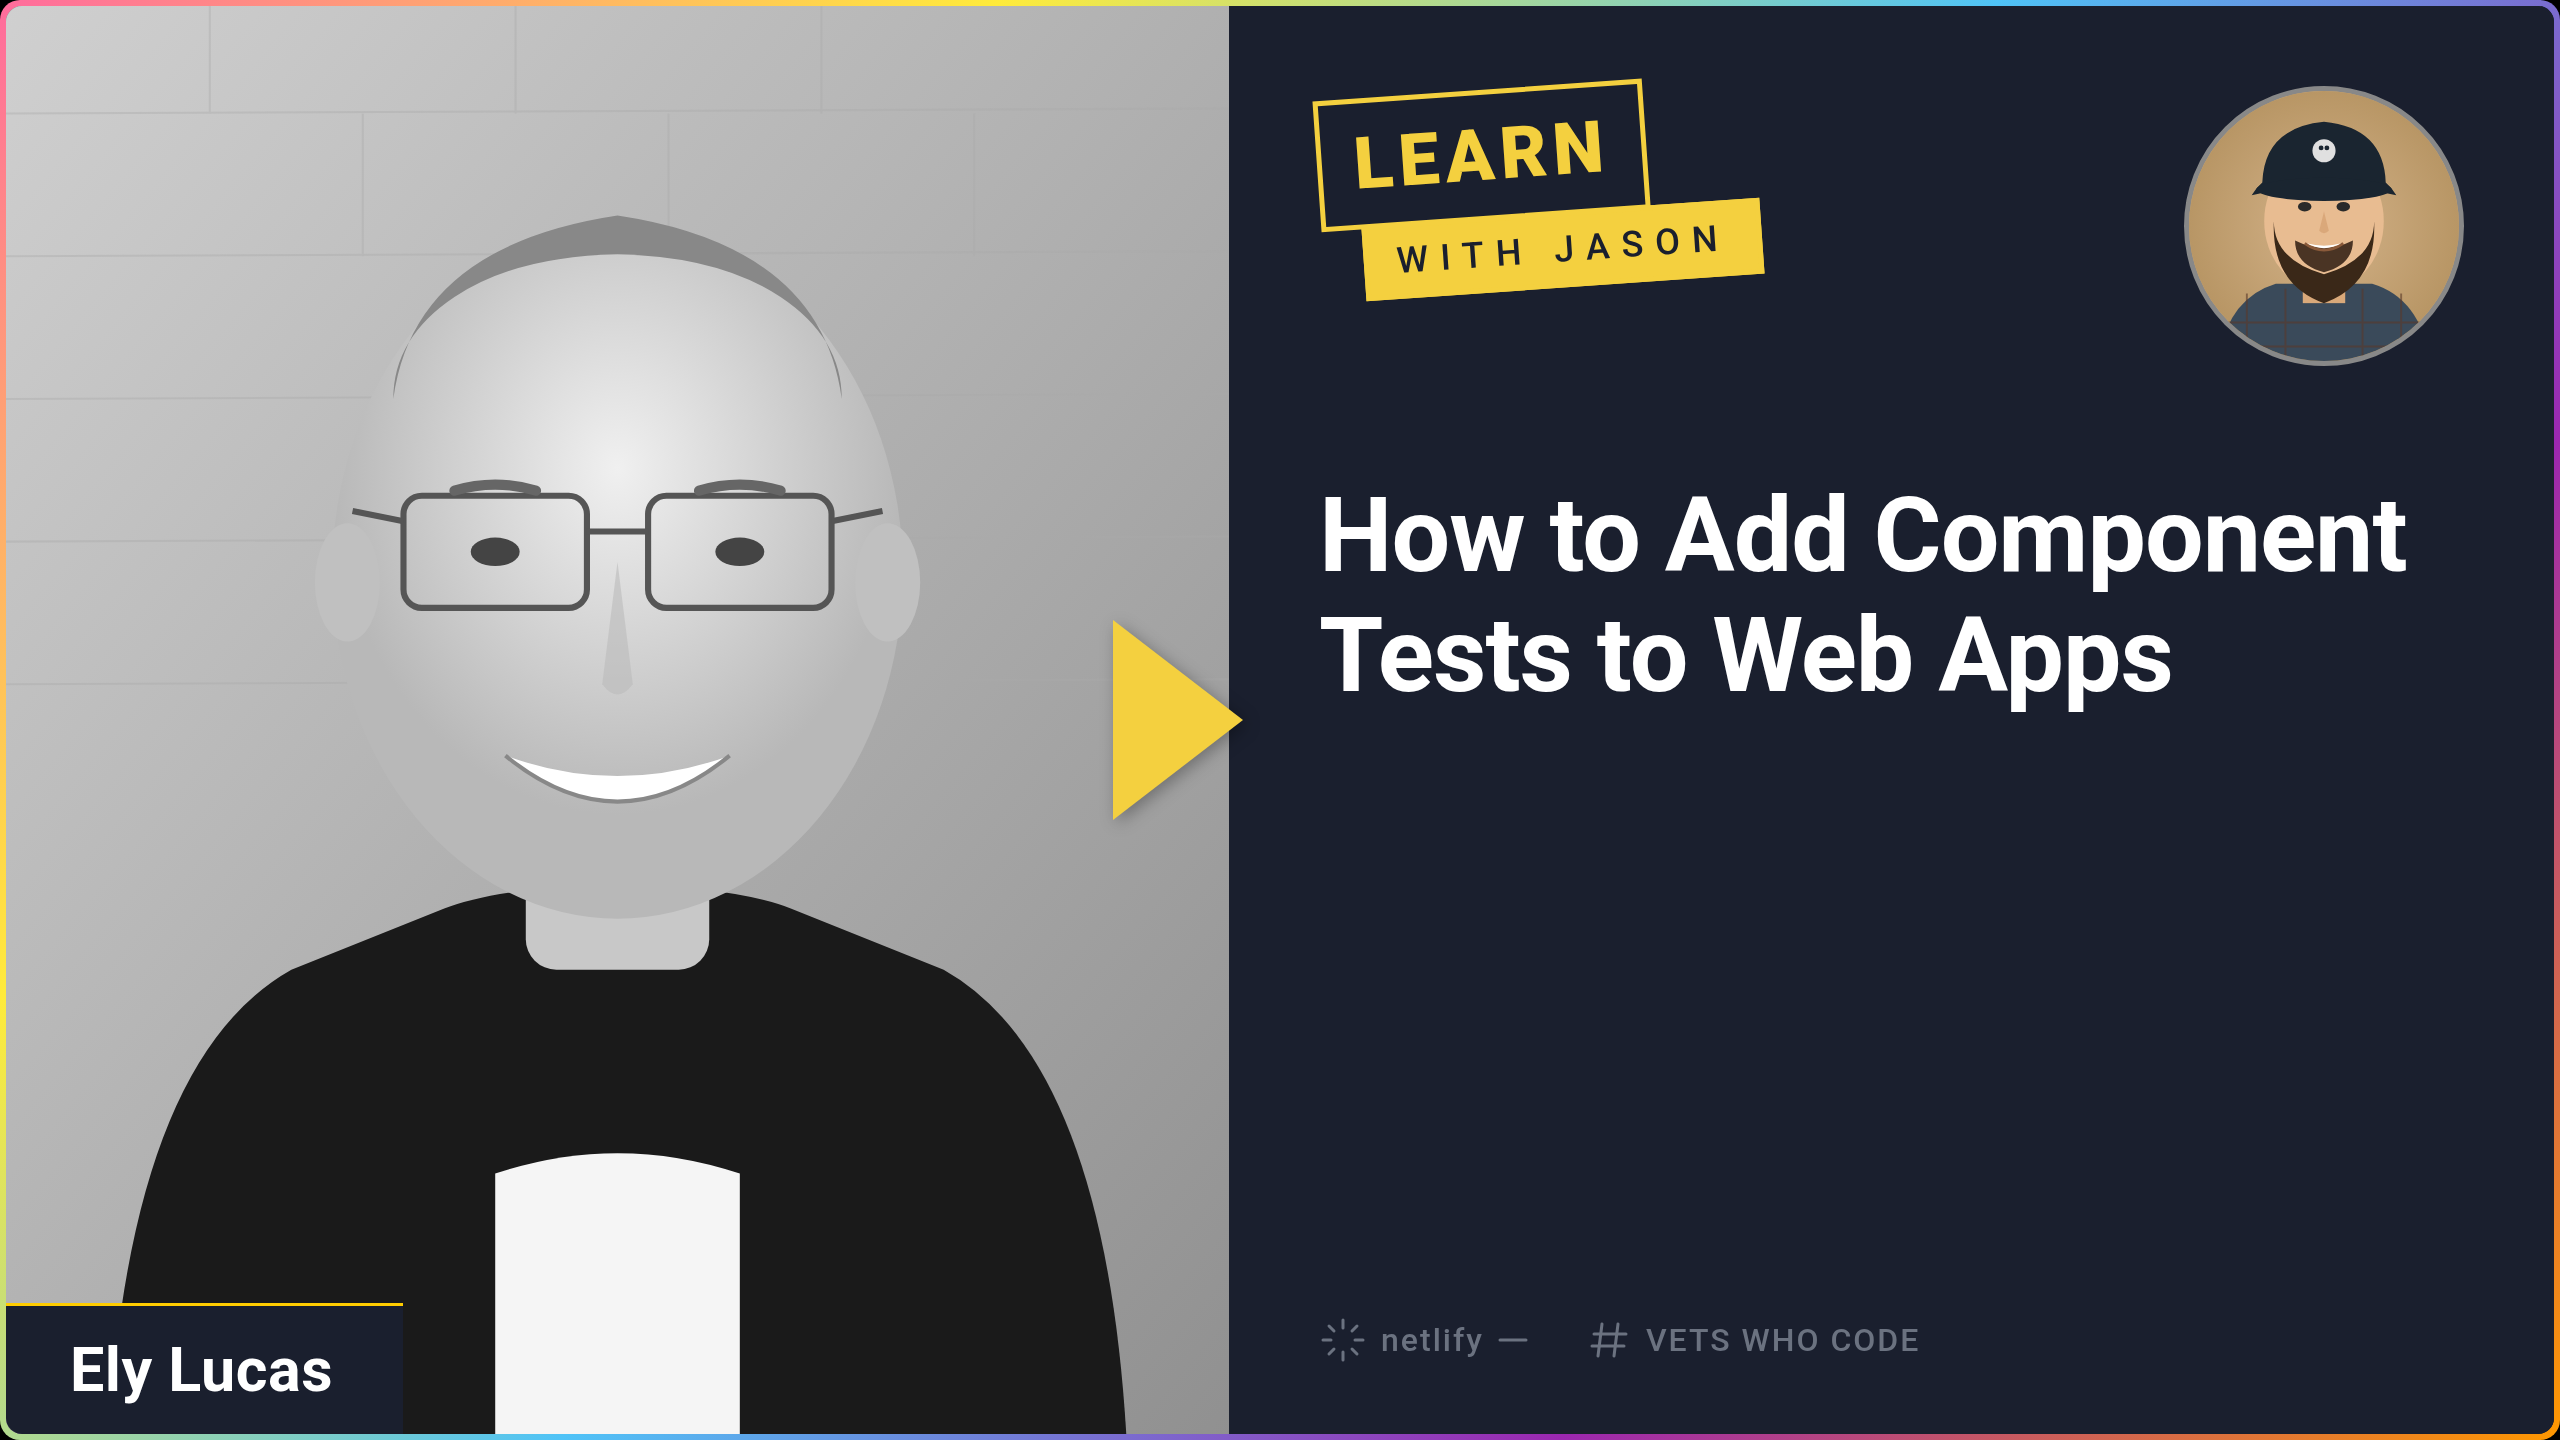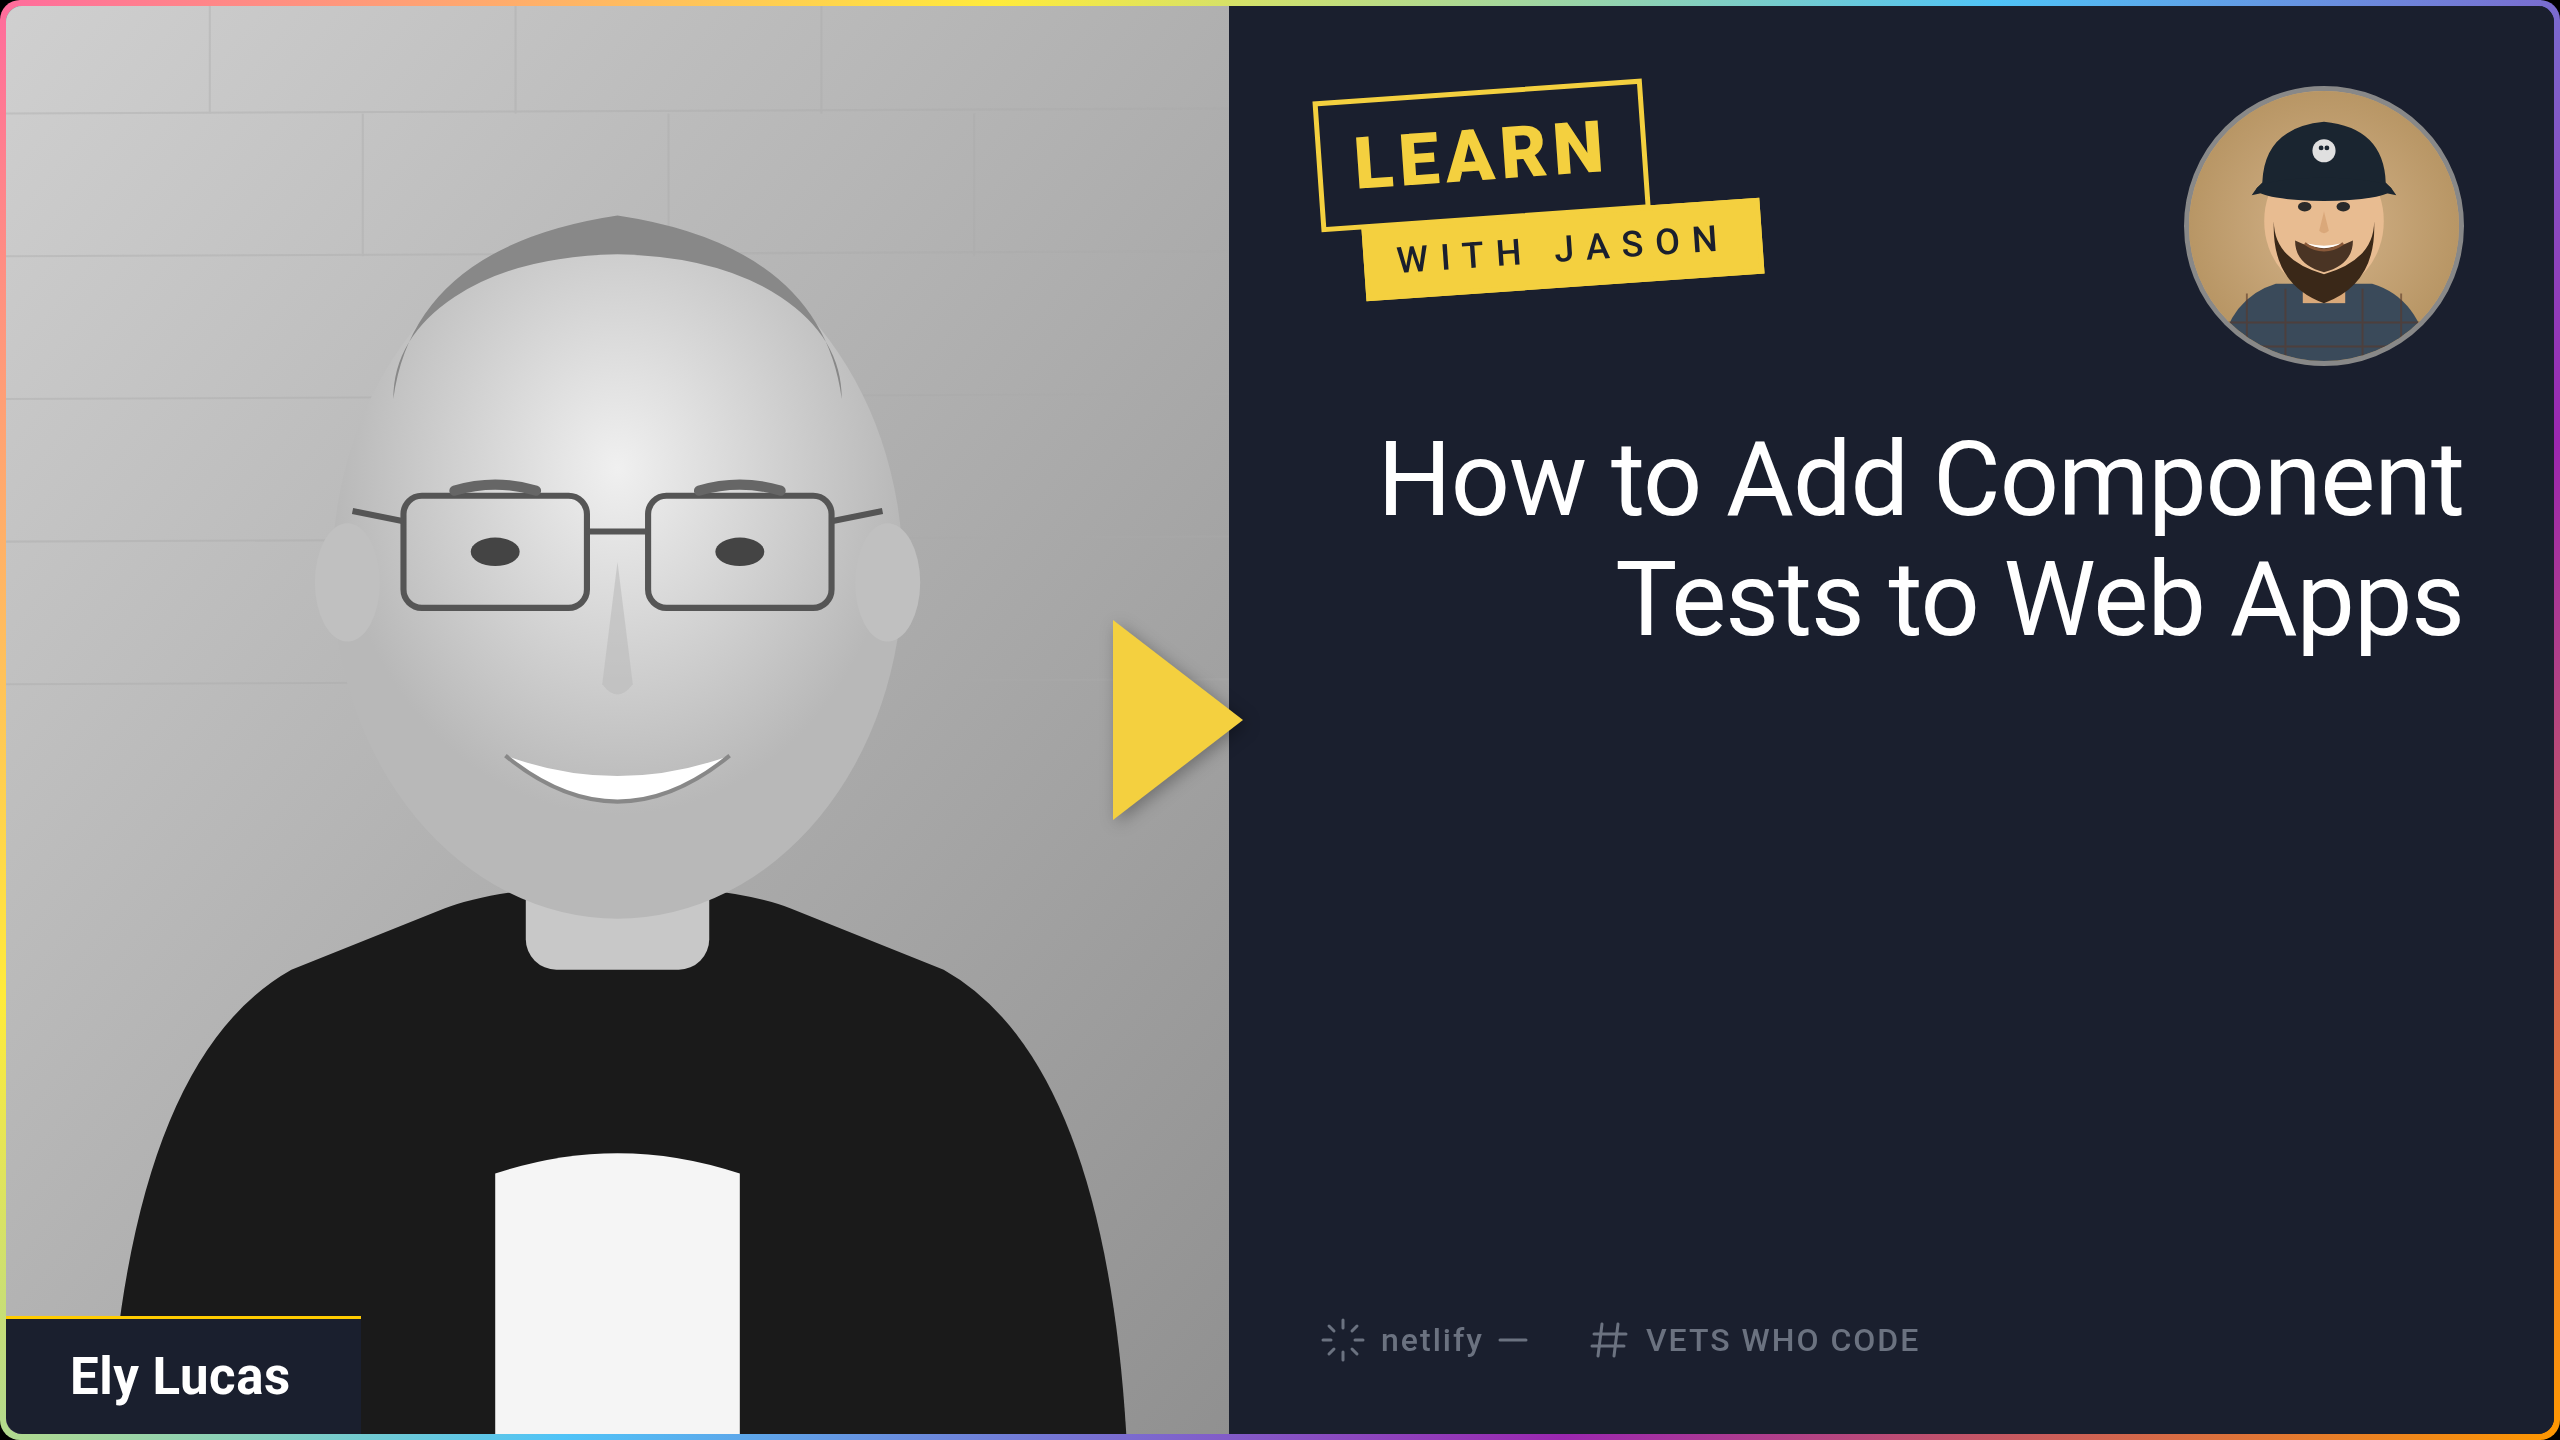--- a/index.html
+++ b/index.html
@@ -60,21 +60,21 @@
       position: absolute;
       bottom: 0;
       left: 0;
       background: #1a1f2e;
       padding: 28px 70px 28px 64px;
       border-top: 3px solid #ffcc00;
     }
     
     .guest-name {
       color: #ffffff;
-      font-size: 51px;
+      font-size: 61px;
       font-weight: 700;
       letter-spacing: 0.5px;
     }
     
     .play-button {
       position: absolute;
       left: 46%;
       top: 50%;
       transform: translate(-50%, -50%);
       width: 0;
@@ -148,25 +148,24 @@
     }
     
     .host-avatar-svg {
       width: 100%;
       height: 100%;
     }
     
     .episode-title {
       color: #ffffff;
       font-size: 104px;
-      font-weight: 400;
+      font-weight: 700;
       line-height: 1.15;
-      margin-top: 54px;
+      margin-top: 110px;
       letter-spacing: -1px;
-      text-align: right;
     }
     
     .sponsors {
       position: absolute;
       bottom: 70px;
       left: 90px;
       display: flex;
       align-items: center;
       gap: 60px;
     }

